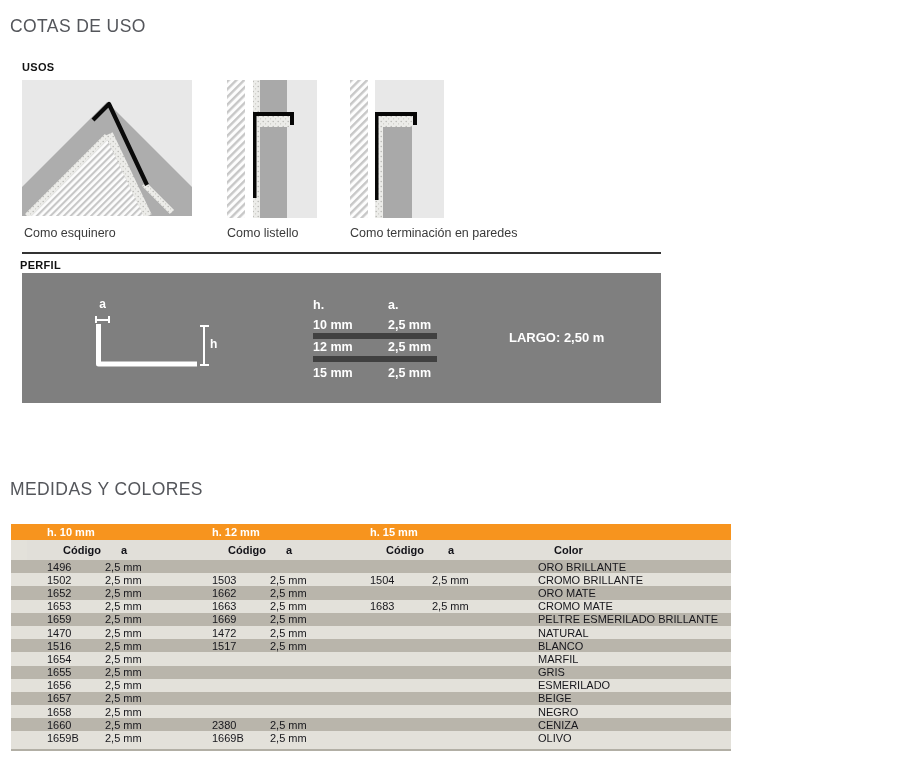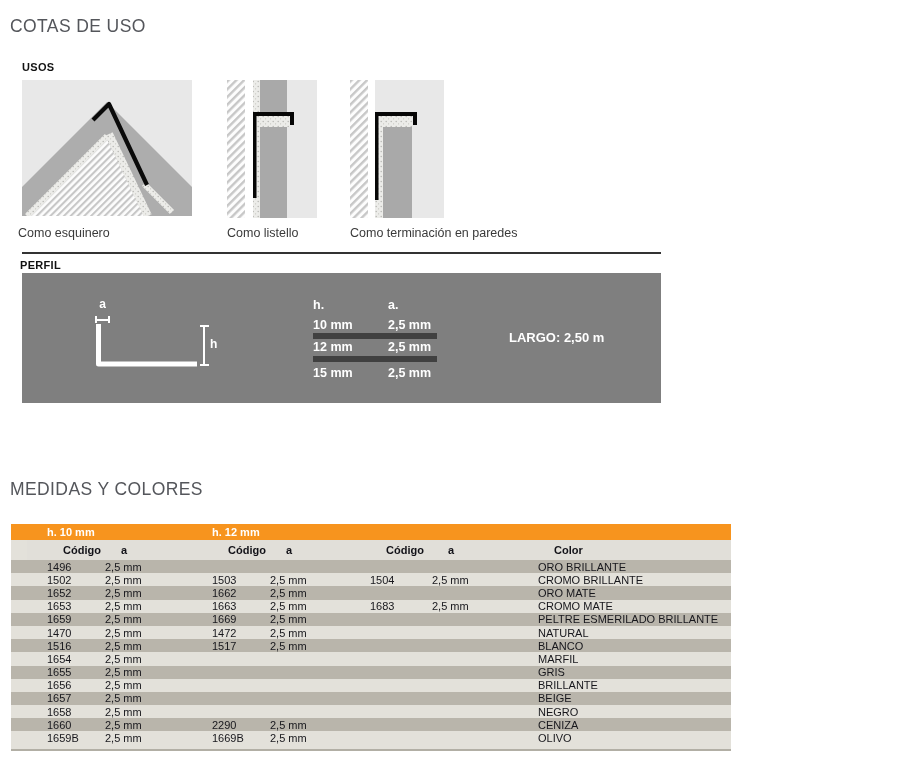--- a/index.html
+++ b/index.html
@@ -124,21 +124,21 @@
       <rect x="25" y="0" width="69" height="138" fill="#E8E8E8"></rect>
       <rect x="25" y="32" width="8" height="106" fill="url(#spk3)"></rect>
       <rect x="29" y="36" width="33" height="11" fill="url(#spk3)"></rect>
       <rect x="33" y="47" width="29" height="91" fill="#A9A9A9"></rect>
       <rect x="25" y="32" width="42" height="4" fill="#060606"></rect>
       <rect x="63" y="32" width="4" height="13" fill="#060606"></rect>
       <rect x="25" y="32" width="3.5" height="88" fill="#060606"></rect>
     </svg>
   </div>
 
-  <div class="caption" style="left:18px;top:226px;">Como esquinero</div>
+  <div class="caption" style="left:24px;top:226px;">Como esquinero</div>
   <div class="caption" style="left:227px;top:226px;">Como listello</div>
   <div class="caption" style="left:350px;top:226px;">Como terminación en paredes</div>
 
   <div class="divider"></div>
 
   <div class="sublabel" style="left:20px;top:259px;">PERFIL</div>
 
   <div class="perfil-box">
     <div class="wlabel" style="left:73px;top:24px;width:15px;text-align:center;">a</div>
     <div class="a-bracket"></div>
@@ -171,20 +171,21 @@
 
     <div class="largo">LARGO: 2,50 m</div>
   </div>
 
   <div class="h1" style="left:10px;top:479px;">MEDIDAS Y COLORES</div>
 
   <div class="mtable">
     <div class="mgrid ghead">
       <span>h. 10 mm</span>
       <span>h. 12 mm</span>
+      <span>h. 15 mm</span>
     </div>
     <div class="mgrid shead">
       <span>Código</span>
       <span>a</span>
       <span>Código</span>
       <span>a</span>
       <span>Código</span>
       <span>a</span>
       <span>Color</span>
     </div>
@@ -270,21 +271,21 @@
     <span class="cell"></span>
     <span class="cell">GRIS</span>
   </div>
         <div class="mgrid mrow light">
     <span class="cell">1656</span>
     <span class="cell">2,5 mm</span>
     <span class="cell"></span>
     <span class="cell"></span>
     <span class="cell"></span>
     <span class="cell"></span>
-    <span class="cell">BRILLANTE</span>
+    <span class="cell">ESMERILADO</span>
   </div>
         <div class="mgrid mrow dark">
     <span class="cell">1657</span>
     <span class="cell">2,5 mm</span>
     <span class="cell"></span>
     <span class="cell"></span>
     <span class="cell"></span>
     <span class="cell"></span>
     <span class="cell">BEIGE</span>
   </div>
@@ -293,21 +294,21 @@
     <span class="cell">2,5 mm</span>
     <span class="cell"></span>
     <span class="cell"></span>
     <span class="cell"></span>
     <span class="cell"></span>
     <span class="cell">NEGRO</span>
   </div>
         <div class="mgrid mrow dark">
     <span class="cell">1660</span>
     <span class="cell">2,5 mm</span>
-    <span class="cell">2290</span>
+    <span class="cell">2380</span>
     <span class="cell">2,5 mm</span>
     <span class="cell"></span>
     <span class="cell"></span>
     <span class="cell">CENIZA</span>
   </div>
         <div class="mgrid mrow light">
     <span class="cell">1659B</span>
     <span class="cell">2,5 mm</span>
     <span class="cell">1669B</span>
     <span class="cell">2,5 mm</span>

